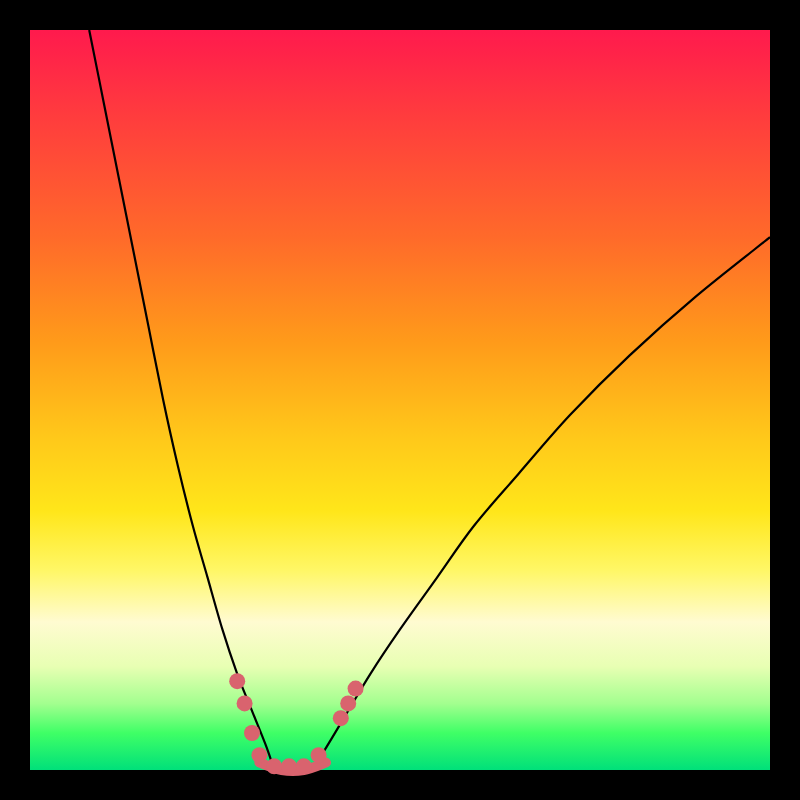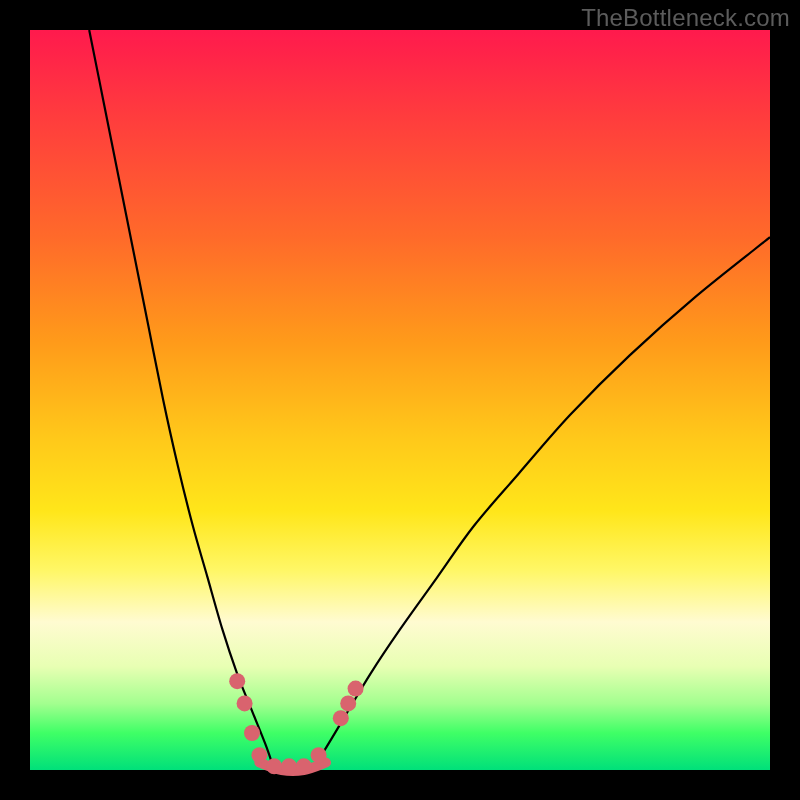--- a/index.html
+++ b/index.html
@@ -55,21 +55,20 @@
     top: 0;
     width: 740px;
     height: 740px;
     overflow: visible;
   }
 </style>
 </head>
 <body>
 
 <div class="frame">
-  <div class="watermark">TheBottleneck.com</div>
 
   <div class="plot">
     <svg class="curves" viewBox="0 0 740 740" preserveAspectRatio="none">
       <path d="M 59.2 0.0 C 61.7 12.3, 69.1 49.3, 74.0 74.0 C 78.9 98.7, 83.9 123.3, 88.8 148.0 C 93.7 172.7, 98.7 197.3, 103.6 222.0 C 108.5 246.7, 113.5 271.3, 118.4 296.0 C 123.3 320.7, 128.3 346.6, 133.2 370.0 C 138.1 393.4, 143.1 415.6, 148.0 436.6 C 152.9 457.6, 157.9 477.3, 162.8 495.8 C 167.7 514.3, 172.7 530.3, 177.6 547.6 C 182.5 564.9, 187.5 583.4, 192.4 599.4 C 197.3 615.4, 202.3 630.2, 207.2 643.8 C 212.1 657.4, 217.1 668.5, 222.0 680.8 C 226.9 693.1, 233.1 707.9, 236.8 717.8 C 240.5 727.7, 243.0 736.3, 244.2 740.0" fill="none" stroke="#000" stroke-width="2.2" id="path-left"></path>
       <path d="M 281.2 740.0 C 283.7 736.3, 289.8 727.7, 296.0 717.8 C 302.2 707.9, 310.8 693.1, 318.2 680.8 C 325.6 668.5, 331.8 657.4, 340.4 643.8 C 349.0 630.2, 358.9 615.4, 370.0 599.4 C 381.1 583.4, 394.7 564.9, 407.0 547.6 C 419.3 530.3, 430.4 513.1, 444.0 495.8 C 457.6 478.5, 472.4 462.5, 488.4 444.0 C 504.4 425.5, 521.7 404.5, 540.2 384.8 C 558.7 365.1, 578.4 345.3, 599.4 325.6 C 620.4 305.9, 642.6 286.1, 666.0 266.4 C 689.4 246.7, 727.7 217.1, 740.0 207.2" fill="none" stroke="#000" stroke-width="2.2" id="path-right"></path>
       <path d="M 229.4 732.6 C 233.1 733.8, 244.2 738.8, 251.6 740.0 C 259.0 741.2, 266.4 741.2, 273.8 740.0 C 281.2 738.8, 292.3 733.8, 296.0 732.6" fill="none" stroke="#d9636e" stroke-width="10" stroke-linecap="round" stroke-linejoin="round" id="path-floor"></path>
       <g id="marker-group">
           <circle cx="207.2" cy="651.2" r="8" fill="#d9636e"></circle>
           <circle cx="214.6" cy="673.4" r="8" fill="#d9636e"></circle>
           <circle cx="222.0" cy="703.0" r="8" fill="#d9636e"></circle>

